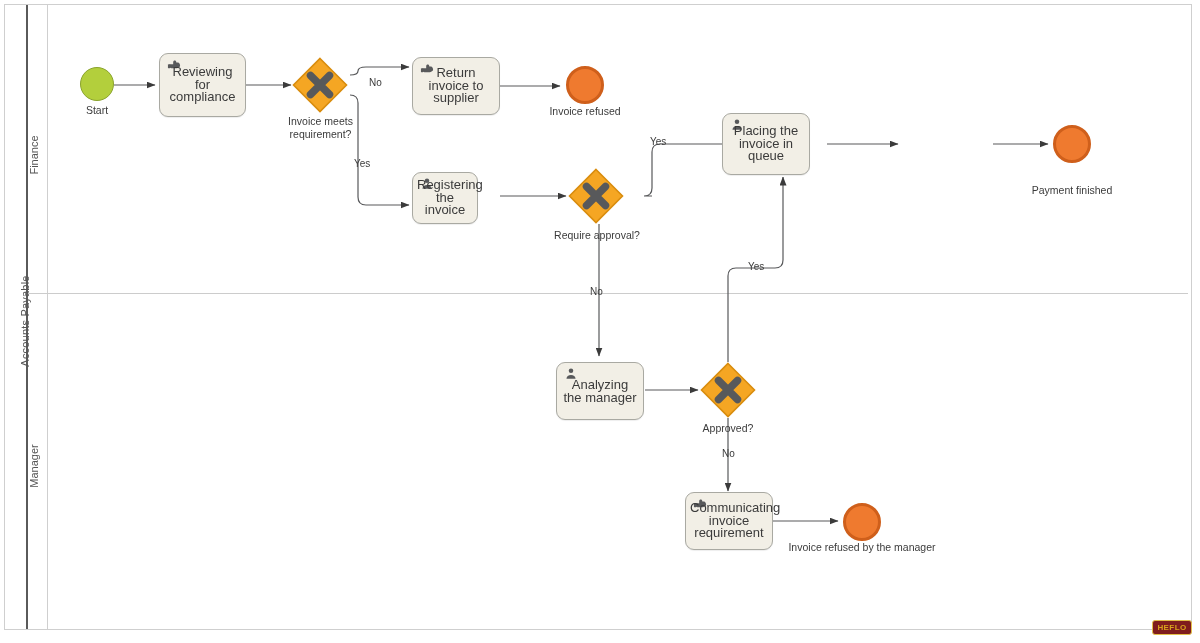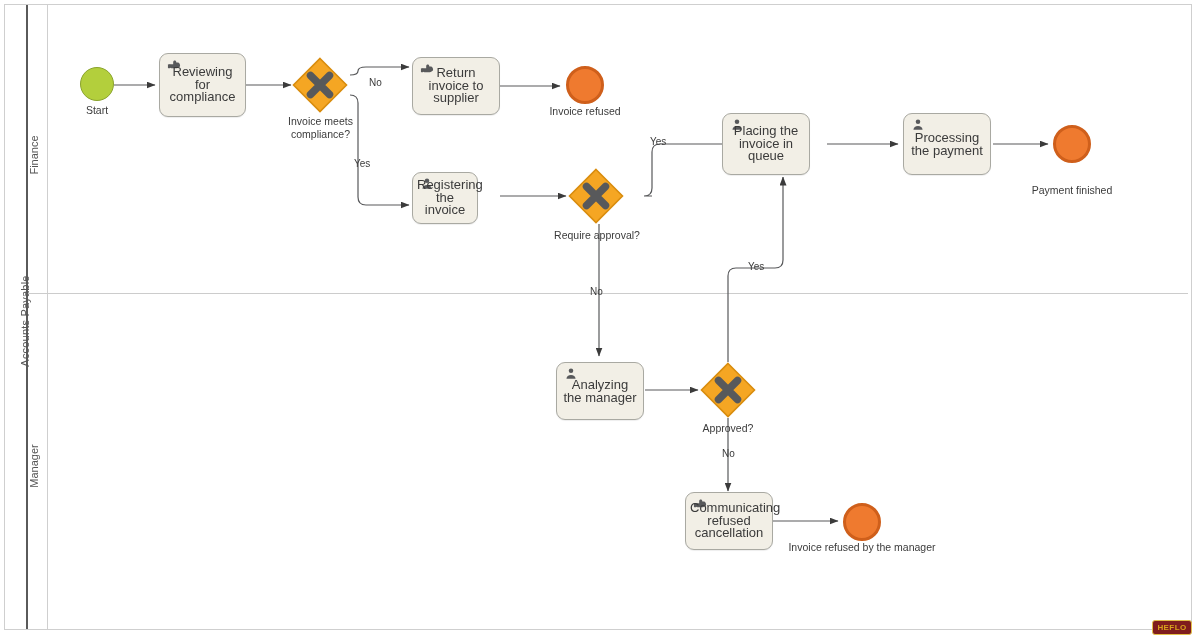--- a/index.html
+++ b/index.html
@@ -238,21 +238,21 @@
     </span>
     <div class="task-label">Reviewing for compliance</div>
   </div>
 
   <div class="node gateway" style="left:292px; top:57px;">
     <svg viewBox="0 0 56 56" width="56" height="56">
       <polygon points="28,1.5 54.5,28 28,54.5 1.5,28" fill="#f5a623" stroke="#d98c0c" stroke-width="1.6"></polygon>
       <path d="M18.5,18.5 L37.5,37.5 M37.5,18.5 L18.5,37.5" stroke="#58595b" stroke-width="7.5" stroke-linecap="round"></path>
     </svg>
   </div>
-  <div class="node-caption wrap" style="left:258px; top:115px; width:125px;">Invoice meets compliance?</div>
+  <div class="node-caption wrap" style="left:258px; top:115px; width:125px;">Invoice meets requirement?</div>
 
   <div class="edge-label" style="left:369px; top:77px;">No</div>
 
   <div class="edge-label" style="left:354px; top:158px;">Yes</div>
 
   <div class="node task" style="left:412px; top:57px; width:88px; height:58px;">
     <span class="task-icon">
       <svg viewBox="0 0 16 16" width="15" height="15" fill="#58595b">
         <path d="M2.2 8.1c0-.9.5-1.5 1.3-1.5h3.1V4.4c0-1 .7-1.7 1.6-1.7.8 0 1.4.5 1.6 1.2l.2.9h1.3c1.1 0 2 .7 2.3 1.7l.3 1.2c.2.9-.1 1.6-.8 2l-1.2.7c-.4.2-.9.4-1.4.4H4.9c-1.5 0-2.7-1-2.7-2.3V8.1z"></path>
         <rect x="1" y="6.6" width="2.4" height="4.4" rx=".5"></rect>
@@ -289,29 +289,20 @@
   <div class="node task" style="left:722px; top:113px; width:88px; height:62px;">
     <span class="task-icon">
       <svg viewBox="0 0 16 16" width="14" height="14" fill="#58595b">
         <circle cx="8" cy="4.3" r="2.6"></circle>
         <path d="M2.8 13.4c0-2.6 2.3-4.3 5.2-4.3s5.2 1.7 5.2 4.3H2.8z"></path>
       </svg>
     </span>
     <div class="task-label">Placing the invoice in queue</div>
   </div>
 
-  <div class="node task" style="left:903px; top:113px; width:88px; height:62px;">
-    <span class="task-icon">
-      <svg viewBox="0 0 16 16" width="14" height="14" fill="#58595b">
-        <circle cx="8" cy="4.3" r="2.6"></circle>
-        <path d="M2.8 13.4c0-2.6 2.3-4.3 5.2-4.3s5.2 1.7 5.2 4.3H2.8z"></path>
-      </svg>
-    </span>
-    <div class="task-label">Processing the payment</div>
-  </div>
 
   <div class="node event end" style="left:1053px; top:125px; width:38px; height:38px;"></div>
   <div class="node-caption" style="left:1012px; top:164px; width:120px;margin-top:20px;">Payment finished</div>
 
   <div class="node task" style="left:556px; top:362px; width:88px; height:58px;">
     <span class="task-icon">
       <svg viewBox="0 0 16 16" width="14" height="14" fill="#58595b">
         <circle cx="8" cy="4.3" r="2.6"></circle>
         <path d="M2.8 13.4c0-2.6 2.3-4.3 5.2-4.3s5.2 1.7 5.2 4.3H2.8z"></path>
       </svg>
@@ -331,21 +322,21 @@
 
   <div class="edge-label" style="left:722px; top:448px;">No</div>
 
   <div class="node task" style="left:685px; top:492px; width:88px; height:58px;">
     <span class="task-icon">
       <svg viewBox="0 0 16 16" width="15" height="15" fill="#58595b">
         <path d="M2.2 8.1c0-.9.5-1.5 1.3-1.5h3.1V4.4c0-1 .7-1.7 1.6-1.7.8 0 1.4.5 1.6 1.2l.2.9h1.3c1.1 0 2 .7 2.3 1.7l.3 1.2c.2.9-.1 1.6-.8 2l-1.2.7c-.4.2-.9.4-1.4.4H4.9c-1.5 0-2.7-1-2.7-2.3V8.1z"></path>
         <rect x="1" y="6.6" width="2.4" height="4.4" rx=".5"></rect>
       </svg>
     </span>
-    <div class="task-label">Communicating refused cancellation</div>
+    <div class="task-label">Communicating invoice requirement</div>
   </div>
 
   <div class="node event end" style="left:843px; top:503px; width:38px; height:38px;"></div>
   <div class="node-caption" style="left:762px; top:541px; width:200px;">Invoice refused by the manager</div>
 
   <div class="heflo">HEFLO</div>
 
 </div>
 
 </body></html>

